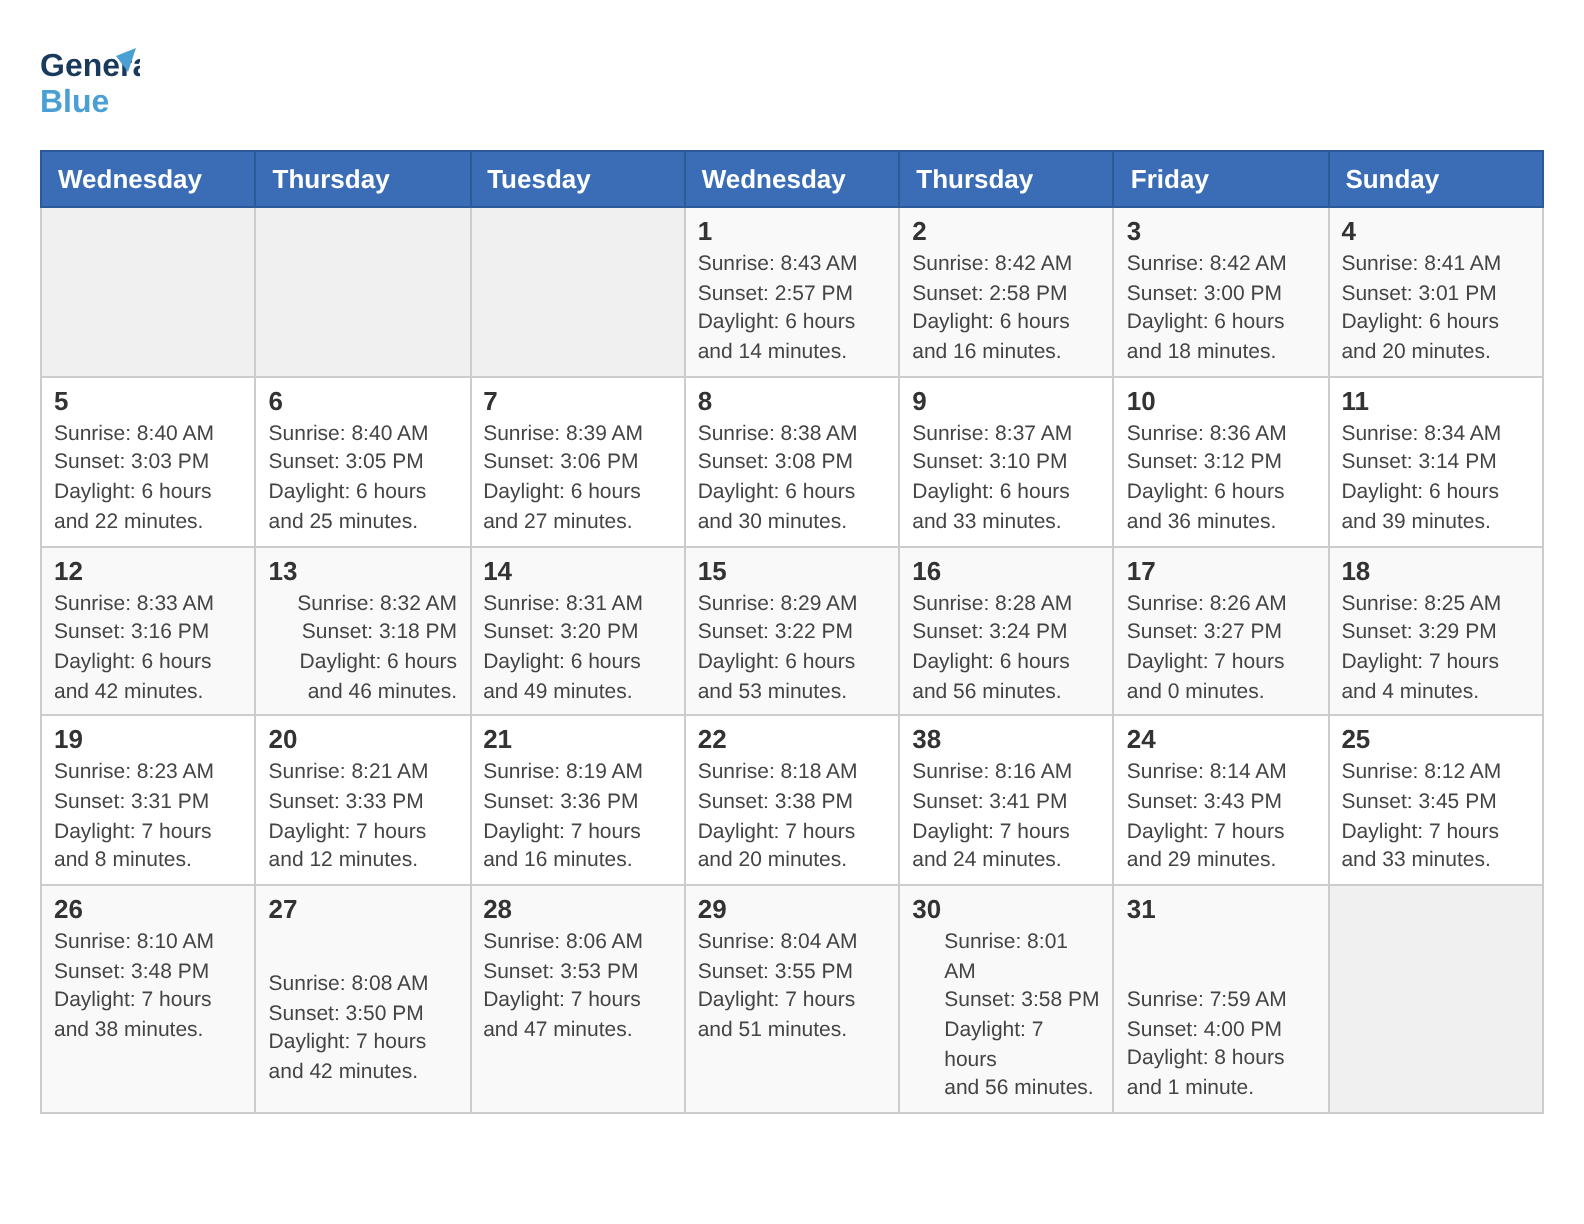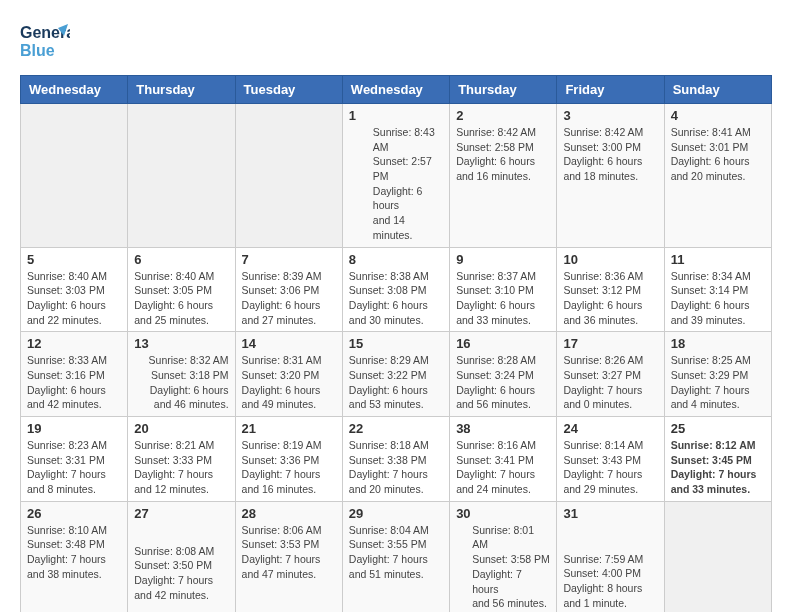--- a/index.html
+++ b/index.html
@@ -106,21 +106,21 @@
         <th>Sunday</th>
       </tr>
   </thead>
   <tbody id="calendar-body">
   <tr>
         <td class="empty-cell"></td>
         <td class="empty-cell"></td>
         <td class="empty-cell"></td>
         <td>
           <div class="day-number">1</div>
-          <div class="day-info" style="white-space: pre-line; margin-left: 24px;">Sunrise: 8:43 AM
+          <div class="day-info" style="white-space: pre-line;">Sunrise: 8:43 AM
 Sunset: 2:57 PM
 Daylight: 6 hours
 and 14 minutes.</div>
         </td>
         <td>
           <div class="day-number">2</div>
           <div class="day-info" style="white-space: pre-line;">Sunrise: 8:42 AM
 Sunset: 2:58 PM
 Daylight: 6 hours
 and 16 minutes.</div>
@@ -280,21 +280,21 @@
         </td>
         <td>
           <div class="day-number">24</div>
           <div class="day-info" style="white-space: pre-line;">Sunrise: 8:14 AM
 Sunset: 3:43 PM
 Daylight: 7 hours
 and 29 minutes.</div>
         </td>
         <td>
           <div class="day-number">25</div>
-          <div class="day-info" style="white-space: pre-line; font-weight: bold;">Sunrise: 8:12 AM
+          <div class="day-info" style="white-space: pre-line;">Sunrise: 8:12 AM
 Sunset: 3:45 PM
 Daylight: 7 hours
 and 33 minutes.</div>
         </td>
       </tr>
       <tr>
         <td>
           <div class="day-number">26</div>
           <div class="day-info" style="white-space: pre-line;">Sunrise: 8:10 AM
 Sunset: 3:48 PM

